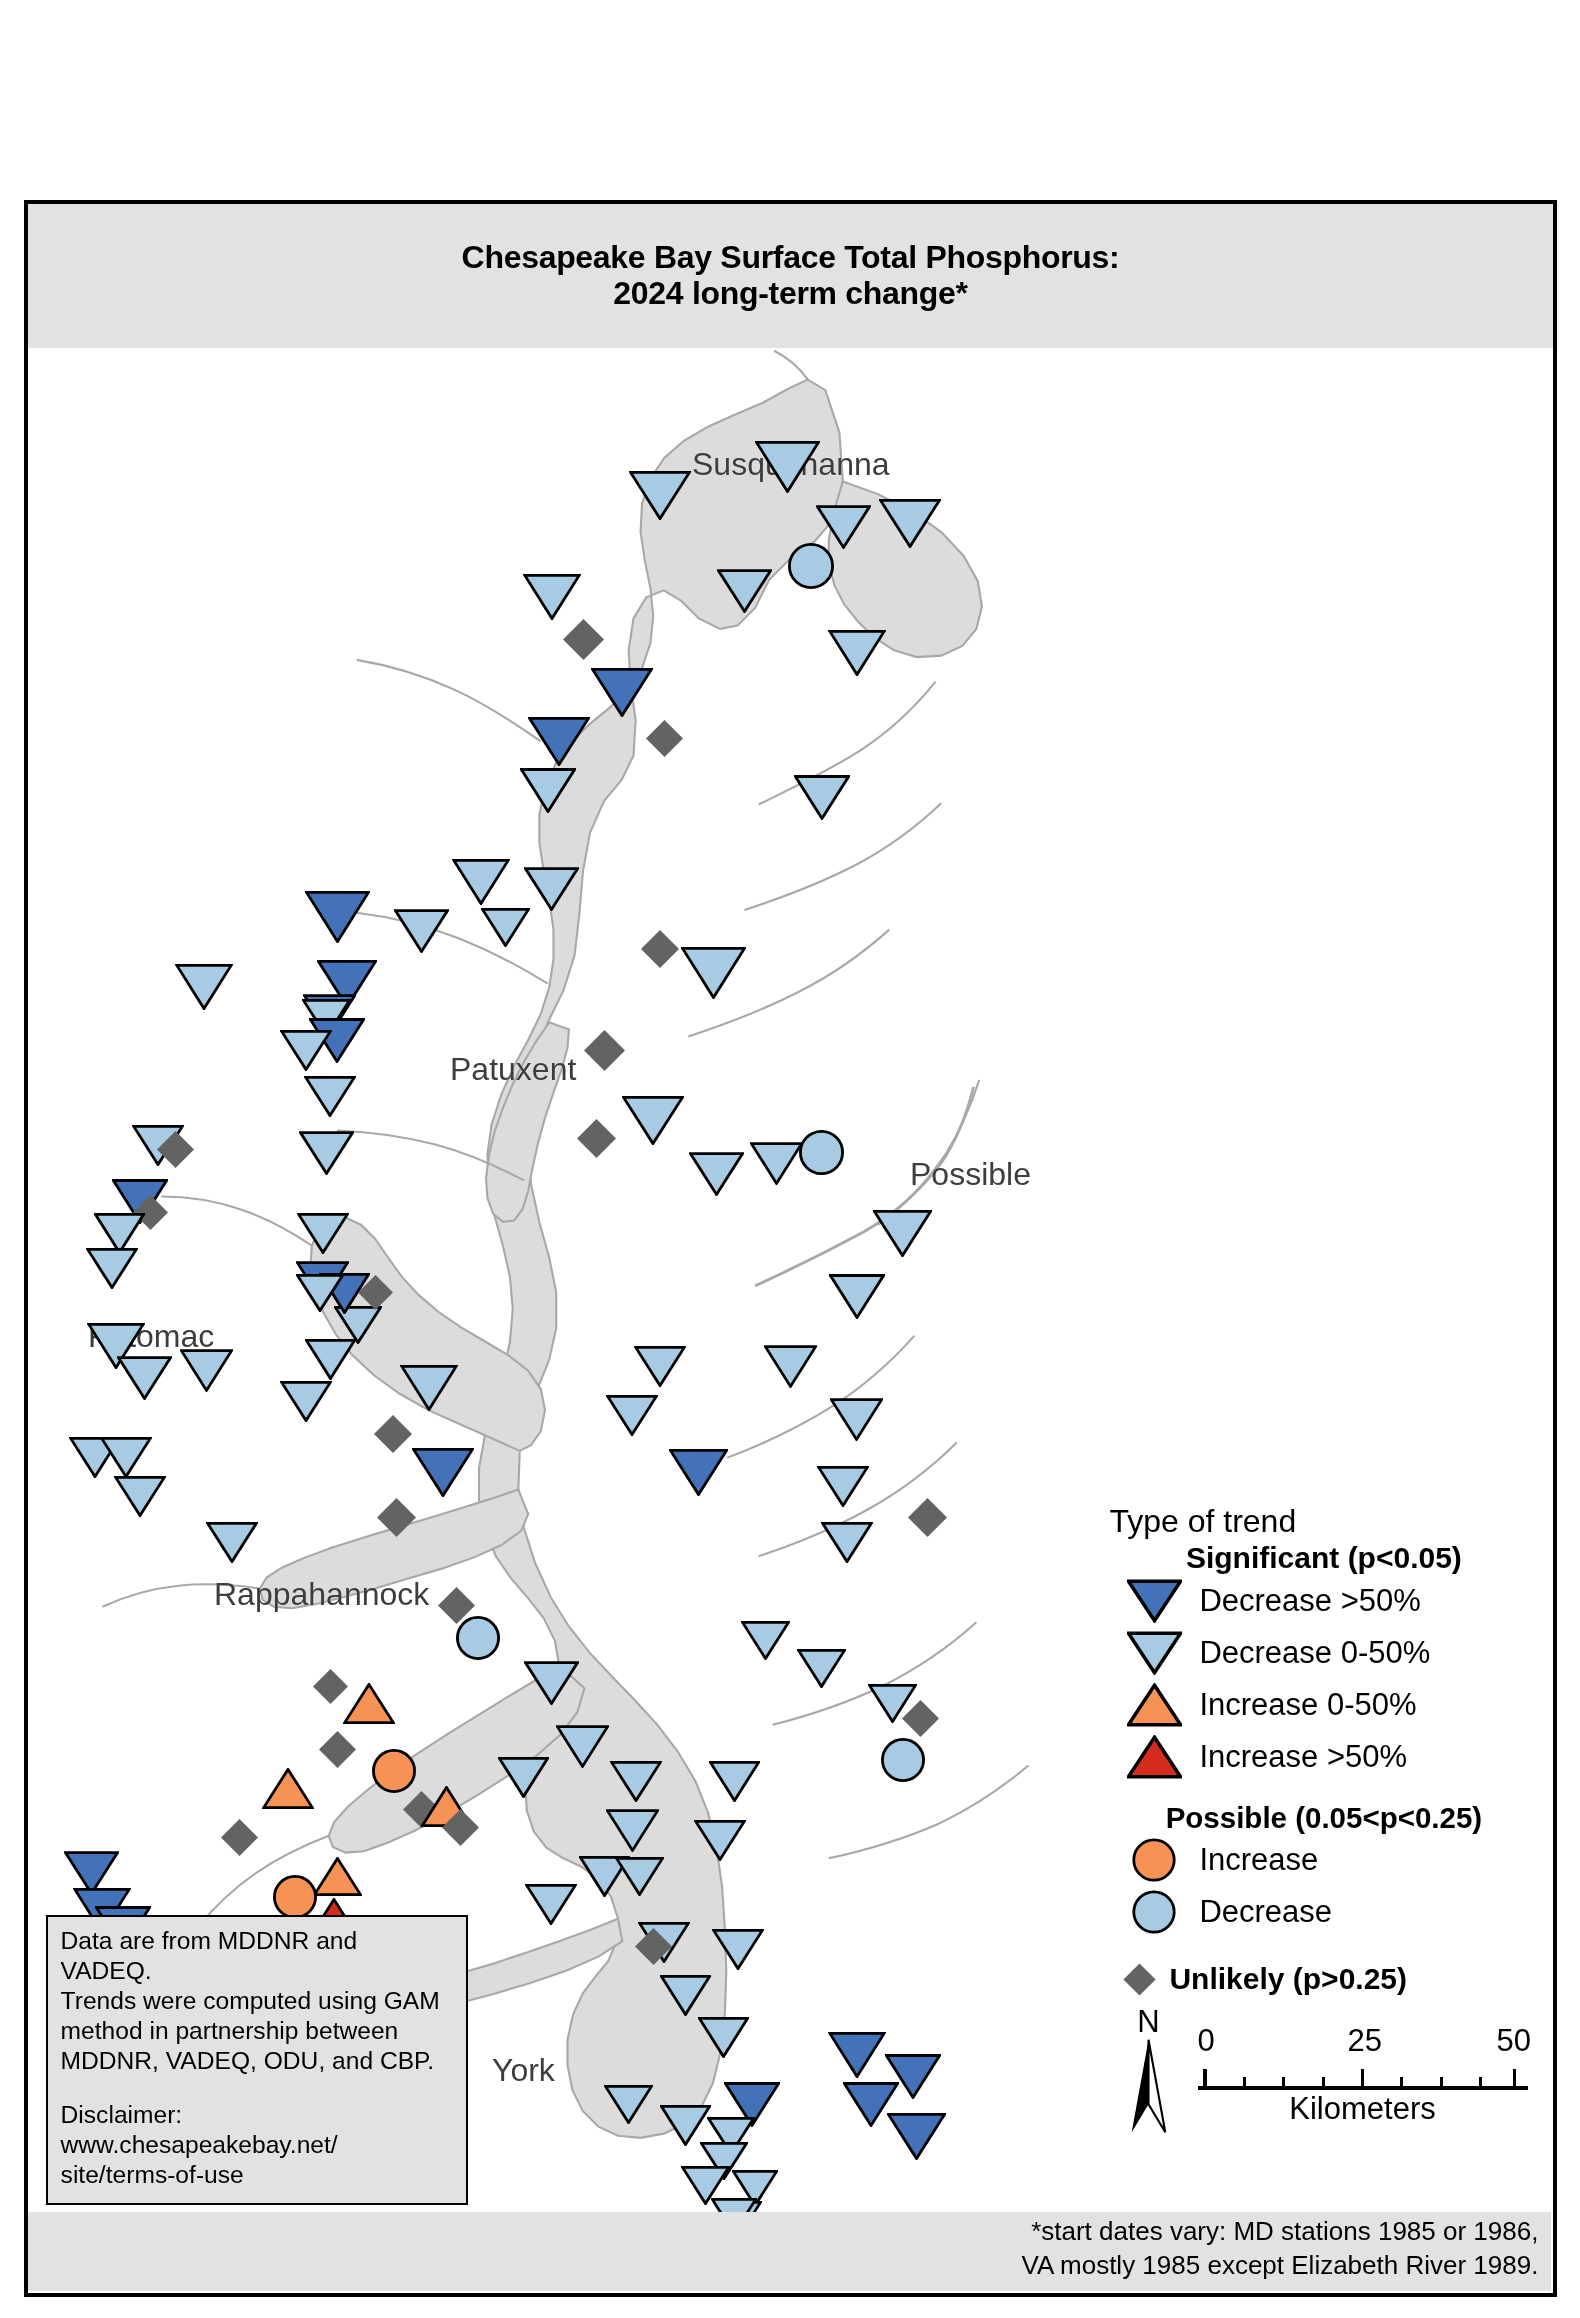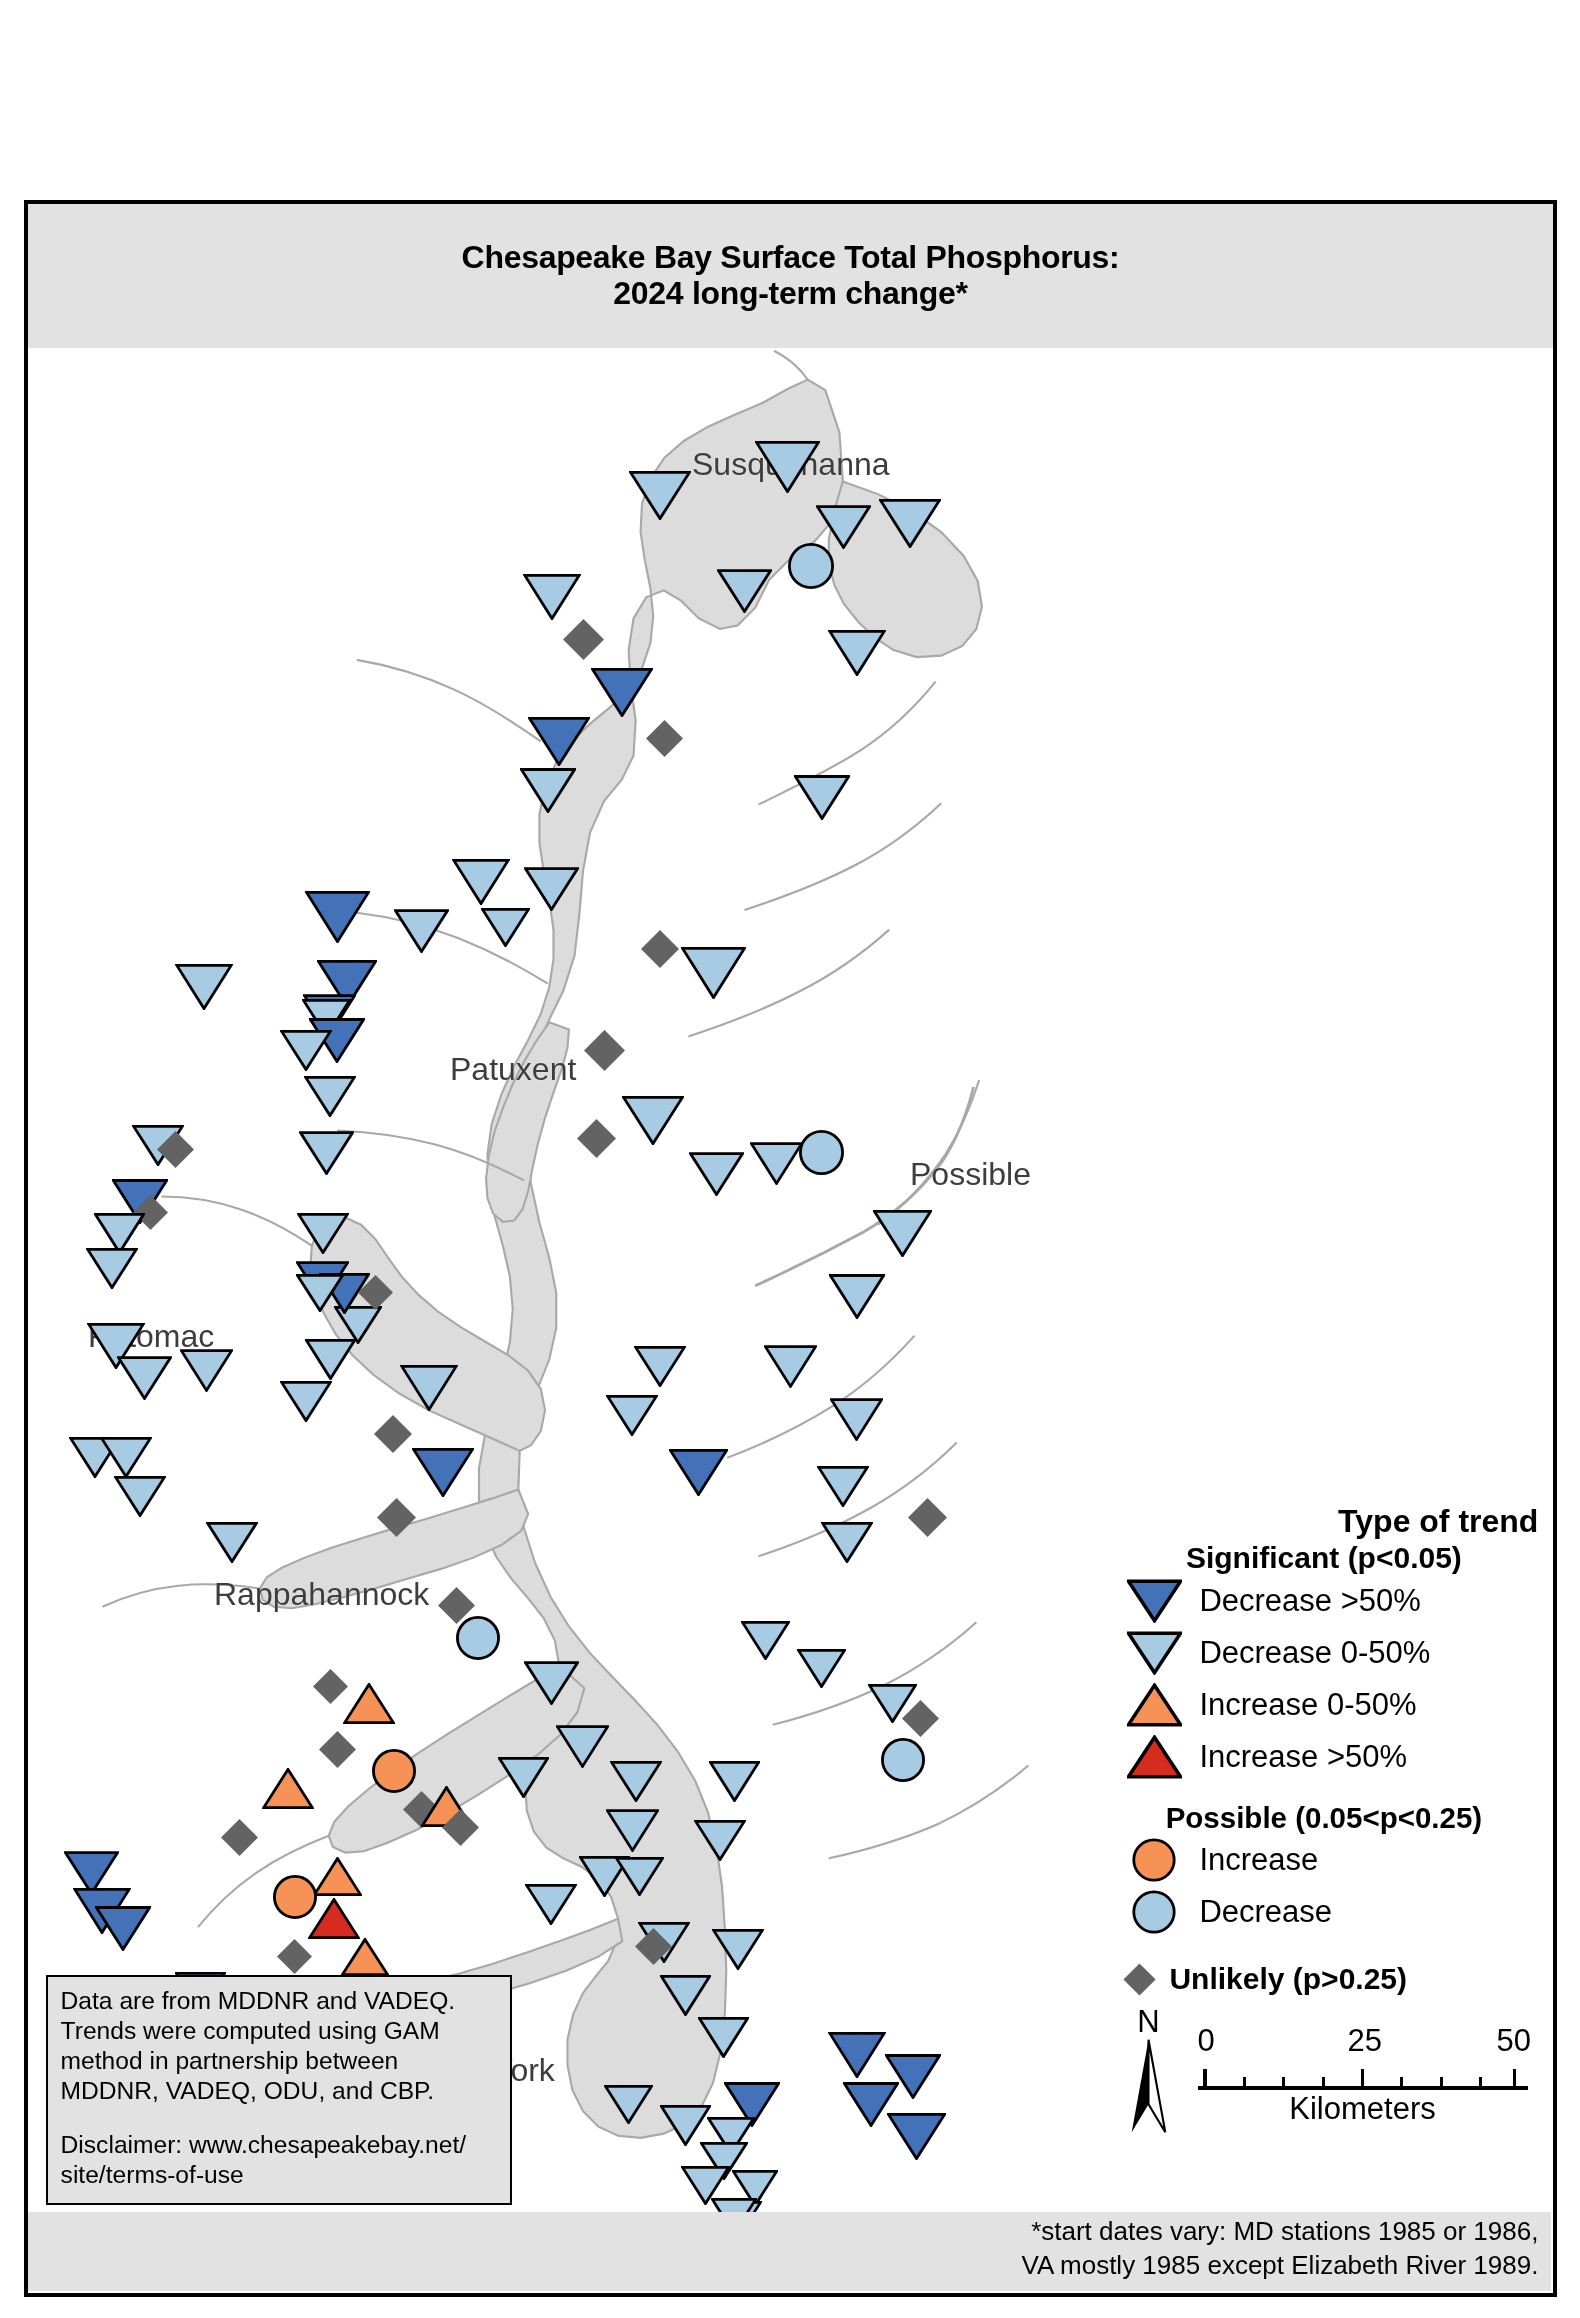--- a/index.html
+++ b/index.html
@@ -23,21 +23,21 @@
   
   .river-label{position:absolute;color:#3d3d3d;font-size:32px;white-space:nowrap;
                text-shadow:0 0 1.4px rgba(255,255,255,.55);}
 
   
   #markers{position:absolute;left:0;top:0;width:1523px;height:1943px;}
   .mk{position:absolute;}
 
   
   #legend{position:absolute;right:12.6px;top:1156px;width:429px;}
-  #legend .lg-title{font-size:32px;font-weight:bold;text-align:right;color:#000;
+  #legend .lg-title{font-size:32px;font-weight:normal;text-align:left;color:#000;
                     line-height:1.12;}
   #legend .lg-sub{font-size:30px;font-weight:bold;text-align:center;color:#000;
                   line-height:1.12;margin-top:1.4px;}
   #legend .lg-sub2{font-size:29.5px;font-weight:bold;text-align:center;color:#000;
                    line-height:1.12;margin-top:18px;}
   .lg-row{display:flex;align-items:center;height:52px;}
   .lg-row .sym{width:90px;display:flex;justify-content:center;align-items:center;}
   .lg-row .txt{font-size:31px;color:#000;white-space:nowrap;}
   .lg-unl{display:flex;align-items:center;margin-top:24px;}
   .lg-unl .sym{width:60px;display:flex;justify-content:center;align-items:center;}
@@ -49,21 +49,21 @@
   #northwrap .n{font-size:31px;color:#000;line-height:1;}
   #scalebar{position:absolute;left:84px;top:17px;width:330px;}
   .sc-nums{position:relative;height:37px;font-size:31px;color:#000;}
   .sc-nums span{position:absolute;top:0;}
   .sc-line{position:relative;height:24px;margin-top:5.6px;}
   .sc-line .base{position:absolute;left:0;bottom:0;width:100%;height:3.5px;background:#000;}
   .sc-line .tick{position:absolute;bottom:0;width:3.5px;background:#000;}
   .sc-km{font-size:31px;color:#000;text-align:center;margin-top:1.4px;}
 
   
-  #databox{position:absolute;left:18px;bottom:86px;width:466px;background:#e2e2e2;
+  #databox{position:absolute;left:18px;bottom:86px;width:422px;background:#e2e2e2;
            border:2.8px solid #000;padding:9.8px 11.2px 12.6px 12.6px;box-sizing:border-box;margin-top:33px;}
   #databox p{margin:0;font-size:24.6px;line-height:1.22;color:#000;}
   #databox p.gap{margin-top:24px;}
 
   
   #footband{position:absolute;left:0;bottom:0;width:100%;height:79px;background:#e2e2e2;}
   #footband .fl{position:absolute;right:12.6px;font-size:26px;color:#000;
                 white-space:nowrap;line-height:1.18;}
 </style>
 </head>

